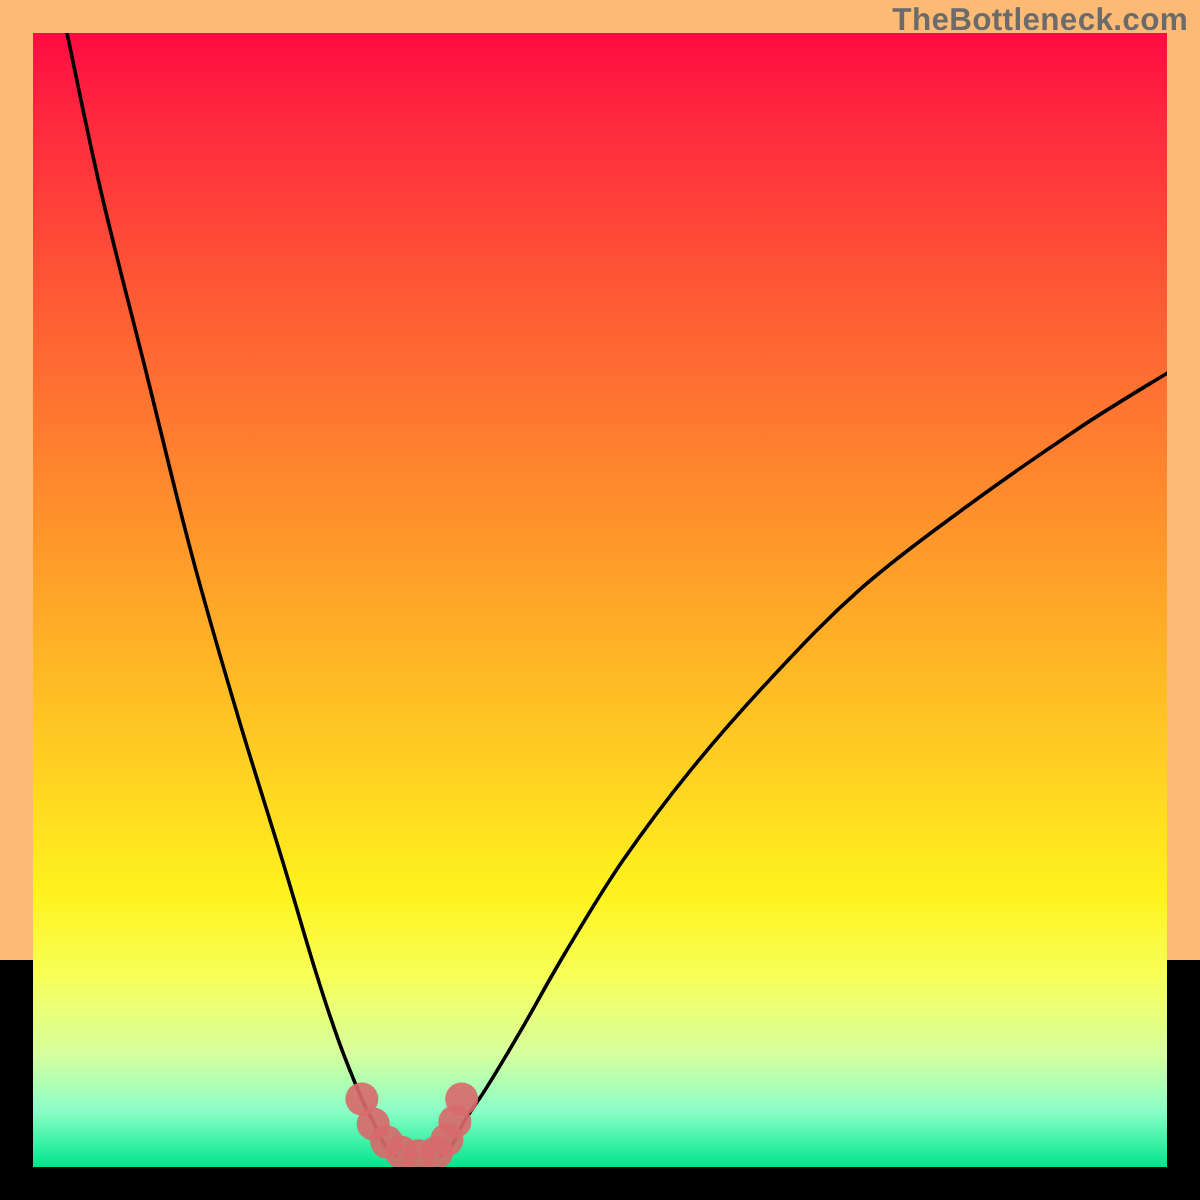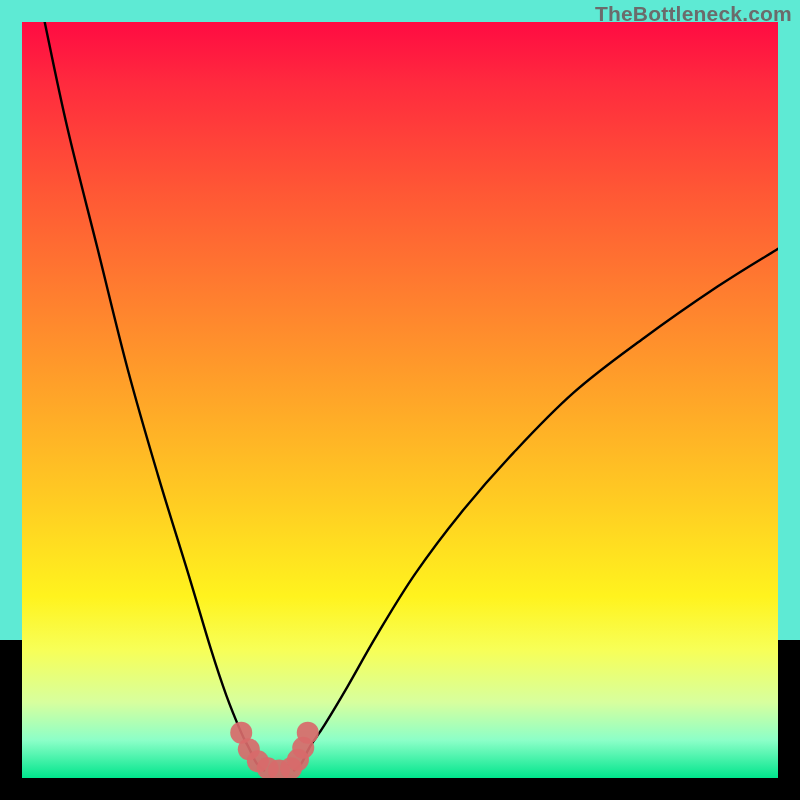--- a/index.html
+++ b/index.html
@@ -9,21 +9,21 @@
     height: 800px;
     background: #000;
     overflow: hidden;
   }
   .frame {
     position: absolute;
     top: 0;
     left: 0;
     width: 800px;
     height: 640px;
-    background: #5eead4;
+    background: #fdba74;
   }
   .plot {
     position: absolute;
     top: 22px;
     left: 22px;
     width: 756px;
     height: 756px;
     overflow: hidden;
   }
   .gradient {

